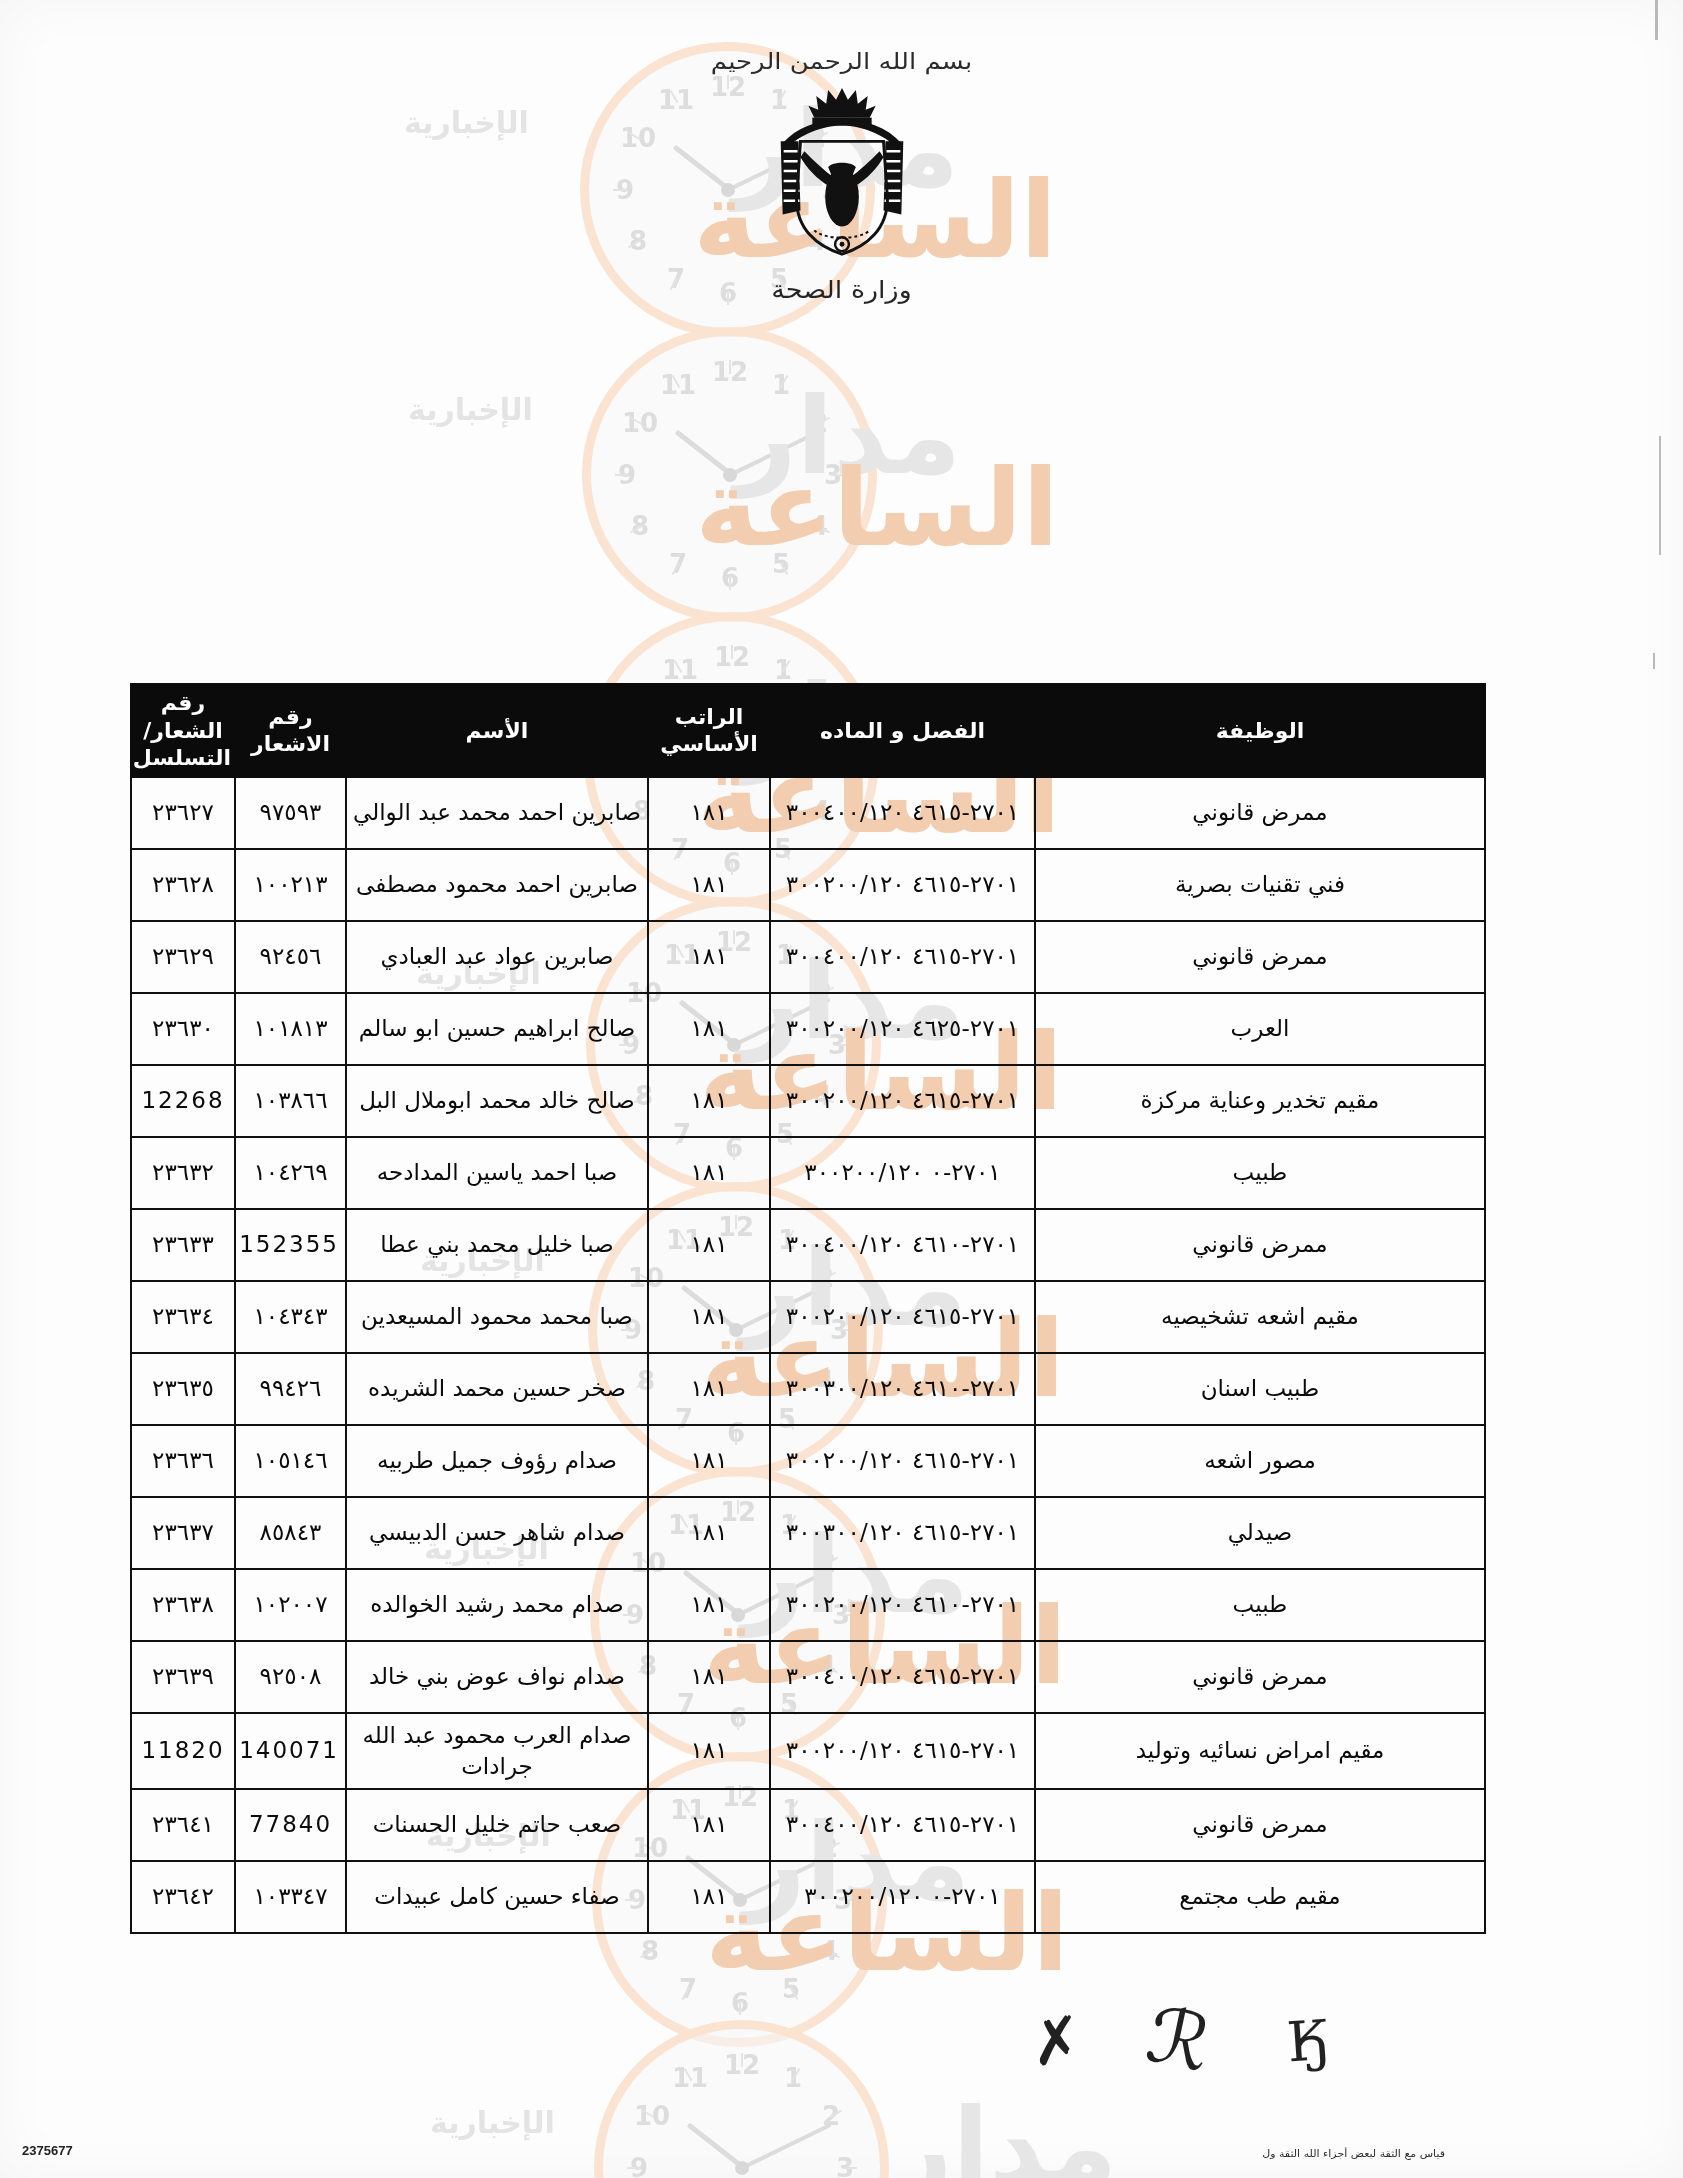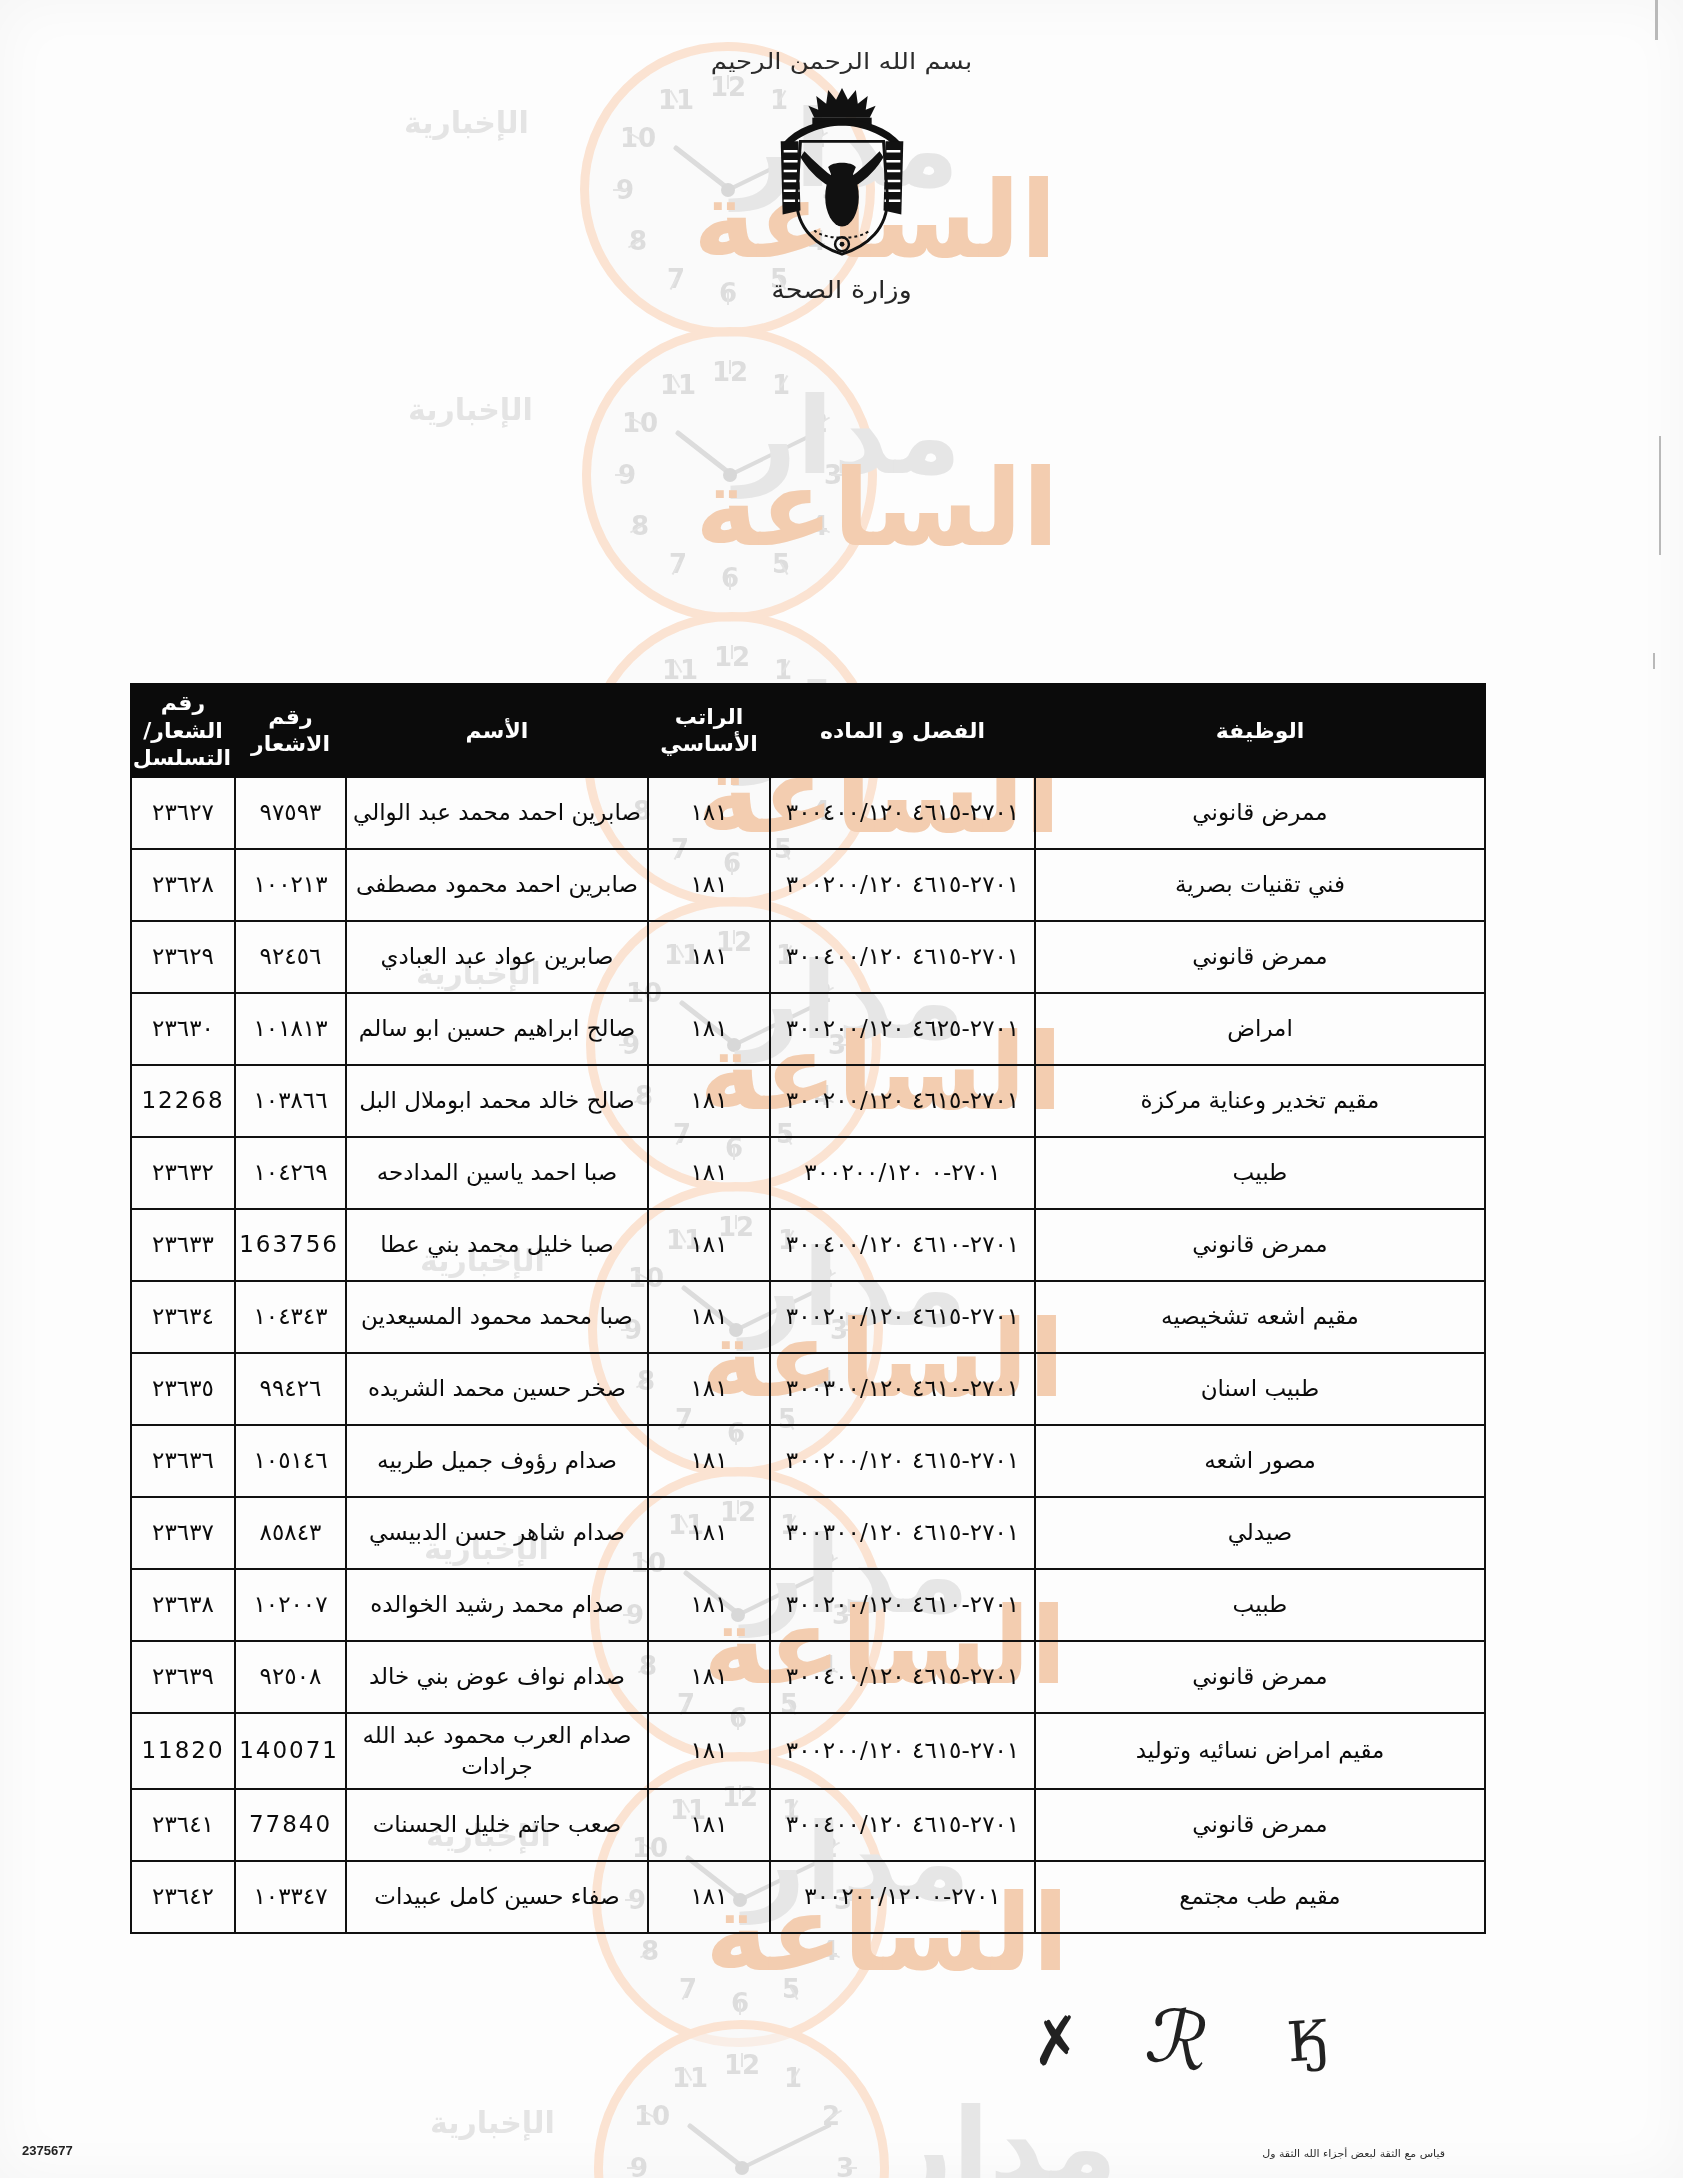--- a/index.html
+++ b/index.html
@@ -492,21 +492,21 @@
         </tr>
         <tr>
           <td class="cell-pos">ممرض قانوني</td>
           <td class="cell-code">٢٧٠١-٤٦١٥ ٣٠٠٤٠٠/١٢٠</td>
           <td class="cell-num">١٨١</td>
           <td class="cell-name">صابرين عواد عبد العبادي</td>
           <td class="cell-num">٩٢٤٥٦</td>
           <td class="cell-num">٢٣٦٢٩</td>
         </tr>
         <tr>
-          <td class="cell-pos">امراض</td>
+          <td class="cell-pos">العرب</td>
           <td class="cell-code">٢٧٠١-٤٦٢٥ ٣٠٠٢٠٠/١٢٠</td>
           <td class="cell-num">١٨١</td>
           <td class="cell-name">صالح ابراهيم حسين ابو سالم</td>
           <td class="cell-num">١٠١٨١٣</td>
           <td class="cell-num">٢٣٦٣٠</td>
         </tr>
         <tr>
           <td class="cell-pos">مقيم تخدير وعناية مركزة</td>
           <td class="cell-code">٢٧٠١-٤٦١٥ ٣٠٠٢٠٠/١٢٠</td>
           <td class="cell-num">١٨١</td>
@@ -520,21 +520,21 @@
           <td class="cell-num">١٨١</td>
           <td class="cell-name">صبا احمد ياسين المدادحه</td>
           <td class="cell-num">١٠٤٢٦٩</td>
           <td class="cell-num">٢٣٦٣٢</td>
         </tr>
         <tr>
           <td class="cell-pos">ممرض قانوني</td>
           <td class="cell-code">٢٧٠١-٤٦١٠ ٣٠٠٤٠٠/١٢٠</td>
           <td class="cell-num">١٨١</td>
           <td class="cell-name">صبا خليل محمد بني عطا</td>
-          <td class="cell-num">163756</td>
+          <td class="cell-num">152355</td>
           <td class="cell-num">٢٣٦٣٣</td>
         </tr>
         <tr>
           <td class="cell-pos">مقيم اشعه تشخيصيه</td>
           <td class="cell-code">٢٧٠١-٤٦١٥ ٣٠٠٢٠٠/١٢٠</td>
           <td class="cell-num">١٨١</td>
           <td class="cell-name">صبا محمد محمود المسيعدين</td>
           <td class="cell-num">١٠٤٣٤٣</td>
           <td class="cell-num">٢٣٦٣٤</td>
         </tr>

